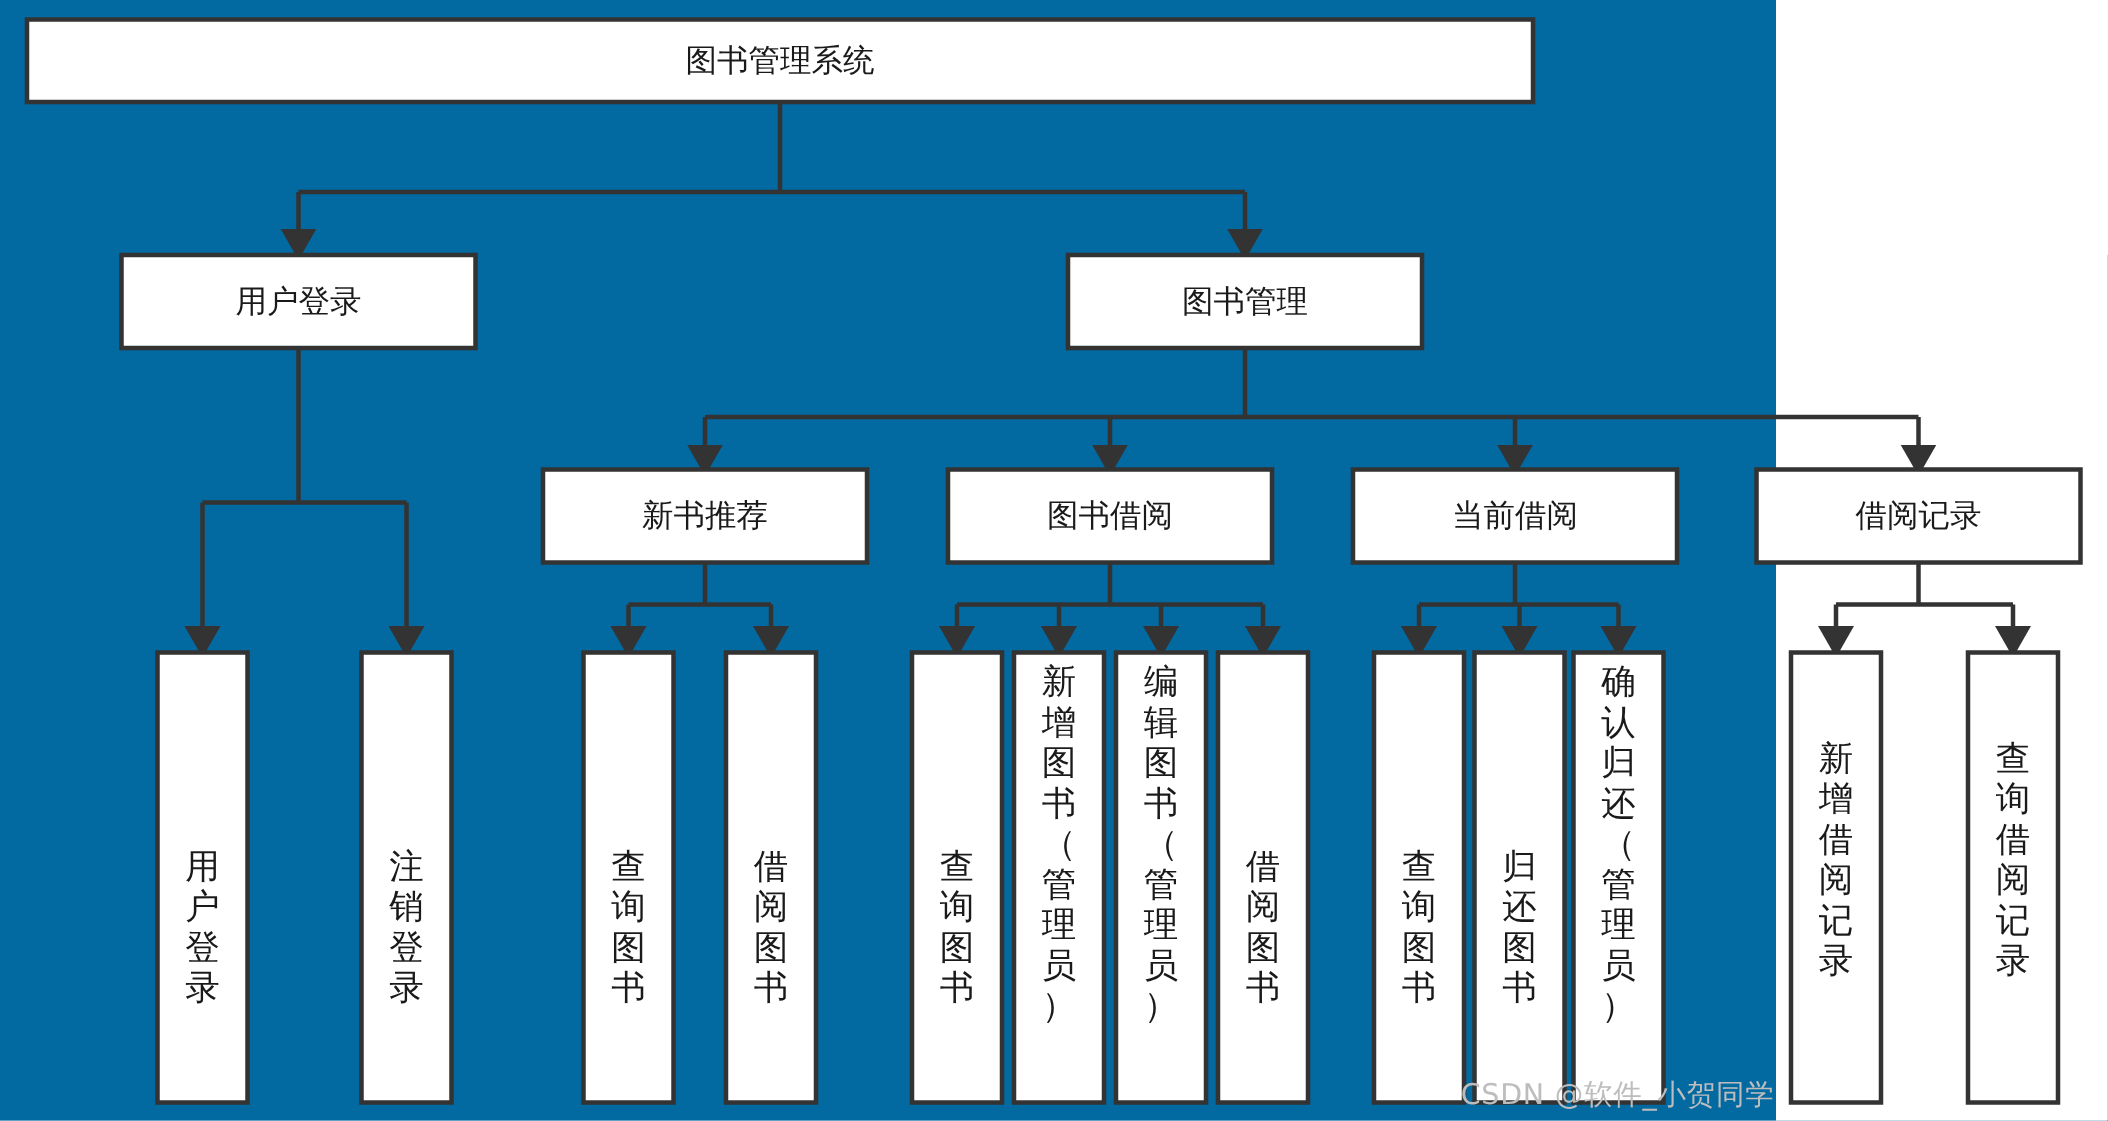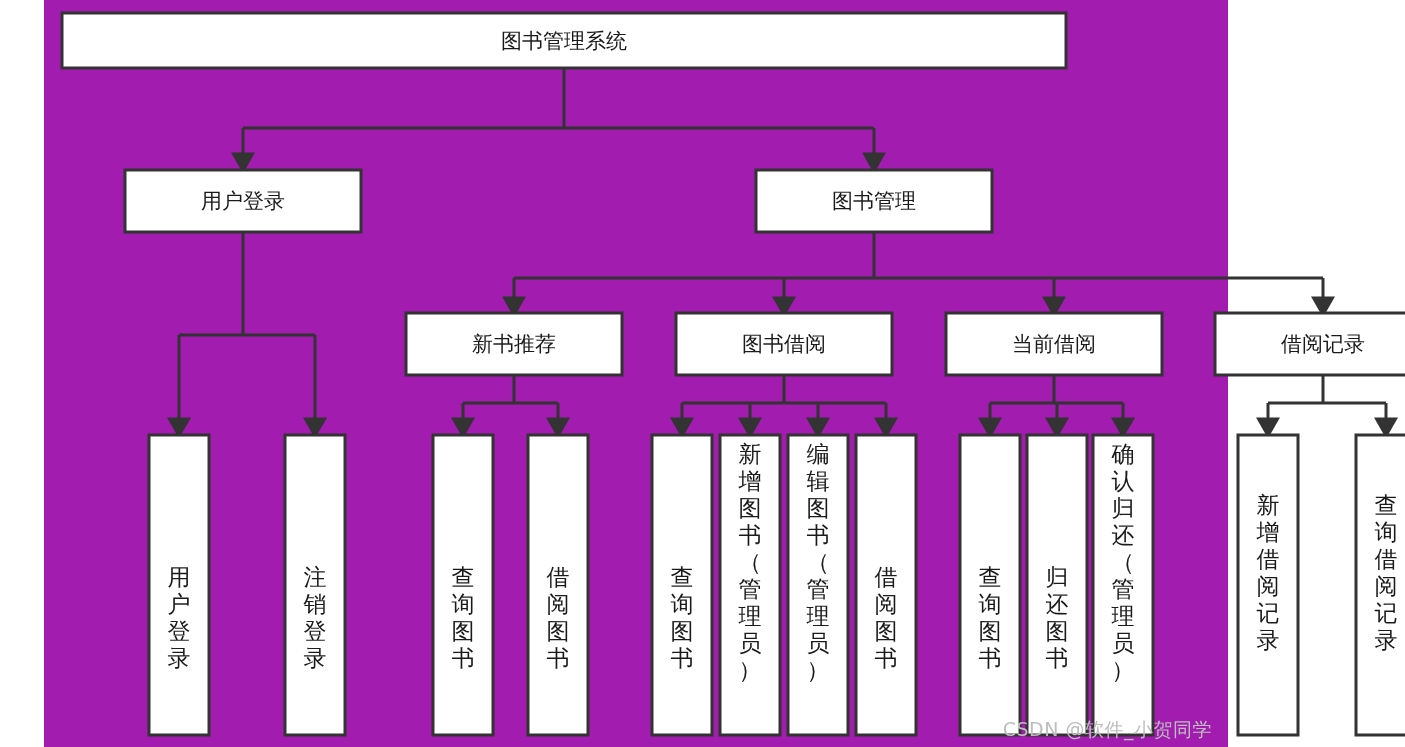--- a/index.html
+++ b/index.html
@@ -1,40 +1,40 @@
 <!DOCTYPE html>
 <html><head>
 <meta charset="utf-8">
 <style>
   html,body{margin:0;padding:0;background:#ffffff;}
   body{
     width:1405px;height:747px;
     font-family:"DejaVu Sans","Liberation Sans",sans-serif;
     overflow:hidden;
   }
-  #diagram-root{position:relative;width:1184px;height:747px;background:#a21caf;margin-left:44px;}
+  #diagram-root{position:relative;width:1184px;height:747px;background:#0369a1;}
   svg#flow{position:absolute;left:0;top:0;width:1405px;height:747px;display:block;}
   .node-rect{fill:#ffffff;stroke:#333333;stroke-width:3;}
   .link{stroke:#333333;stroke-width:3;fill:none;}
   .node-label{
     font-family:"DejaVu Sans","Liberation Sans",sans-serif;
     fill:#1a1a1a;
     font-size:21px;
     text-anchor:middle;
     dominant-baseline:middle;
   }
   .node-label-v{
     font-family:"DejaVu Sans","Liberation Sans",sans-serif;
     fill:#1a1a1a;
     font-size:23px;
     text-anchor:middle;
   }
   .watermark{
     position:absolute;
-    right:16px;bottom:4px;
+    right:1px;bottom:4px;
     font-family:"DejaVu Sans","Liberation Sans",sans-serif;
     font-size:19px;
     color:#bdbdbd;
     white-space:nowrap;
     letter-spacing:0.5px;
   }
 </style>
 </head>
 <body>
 

